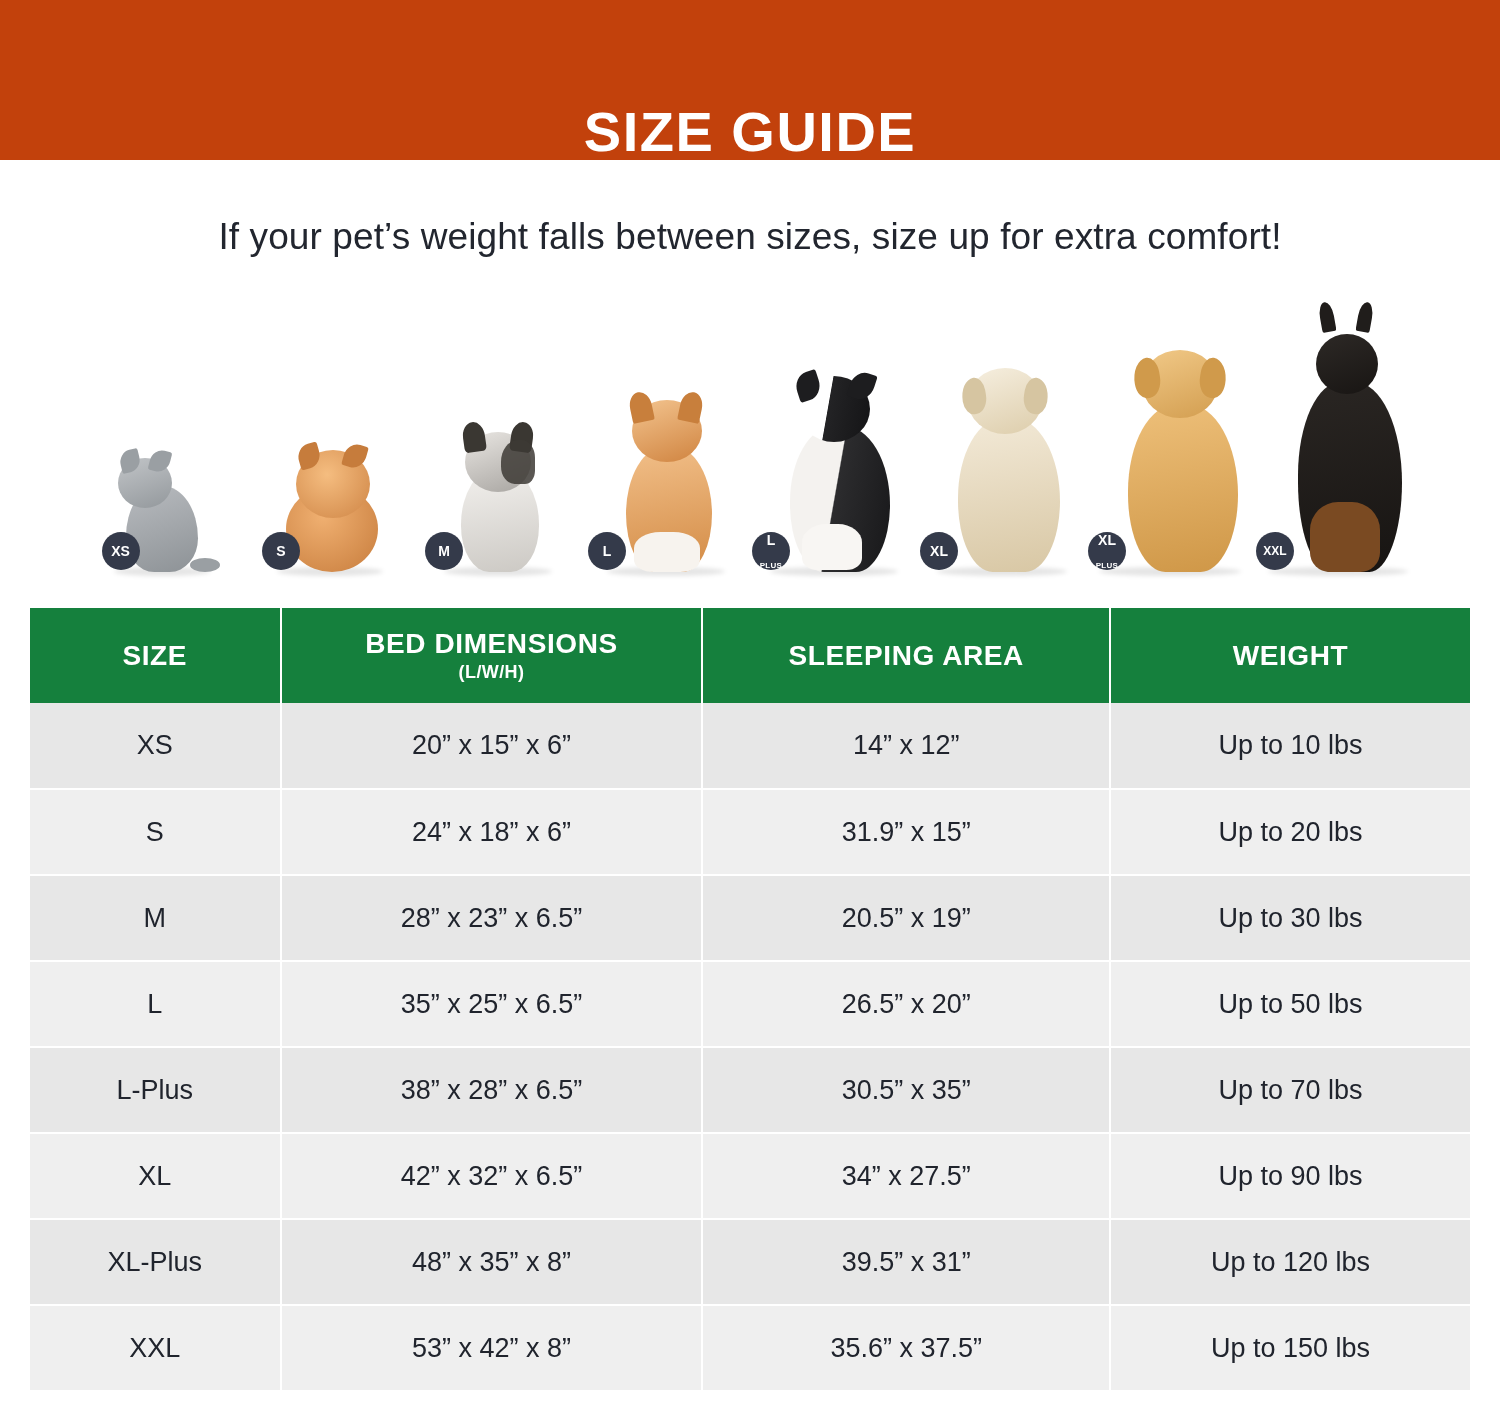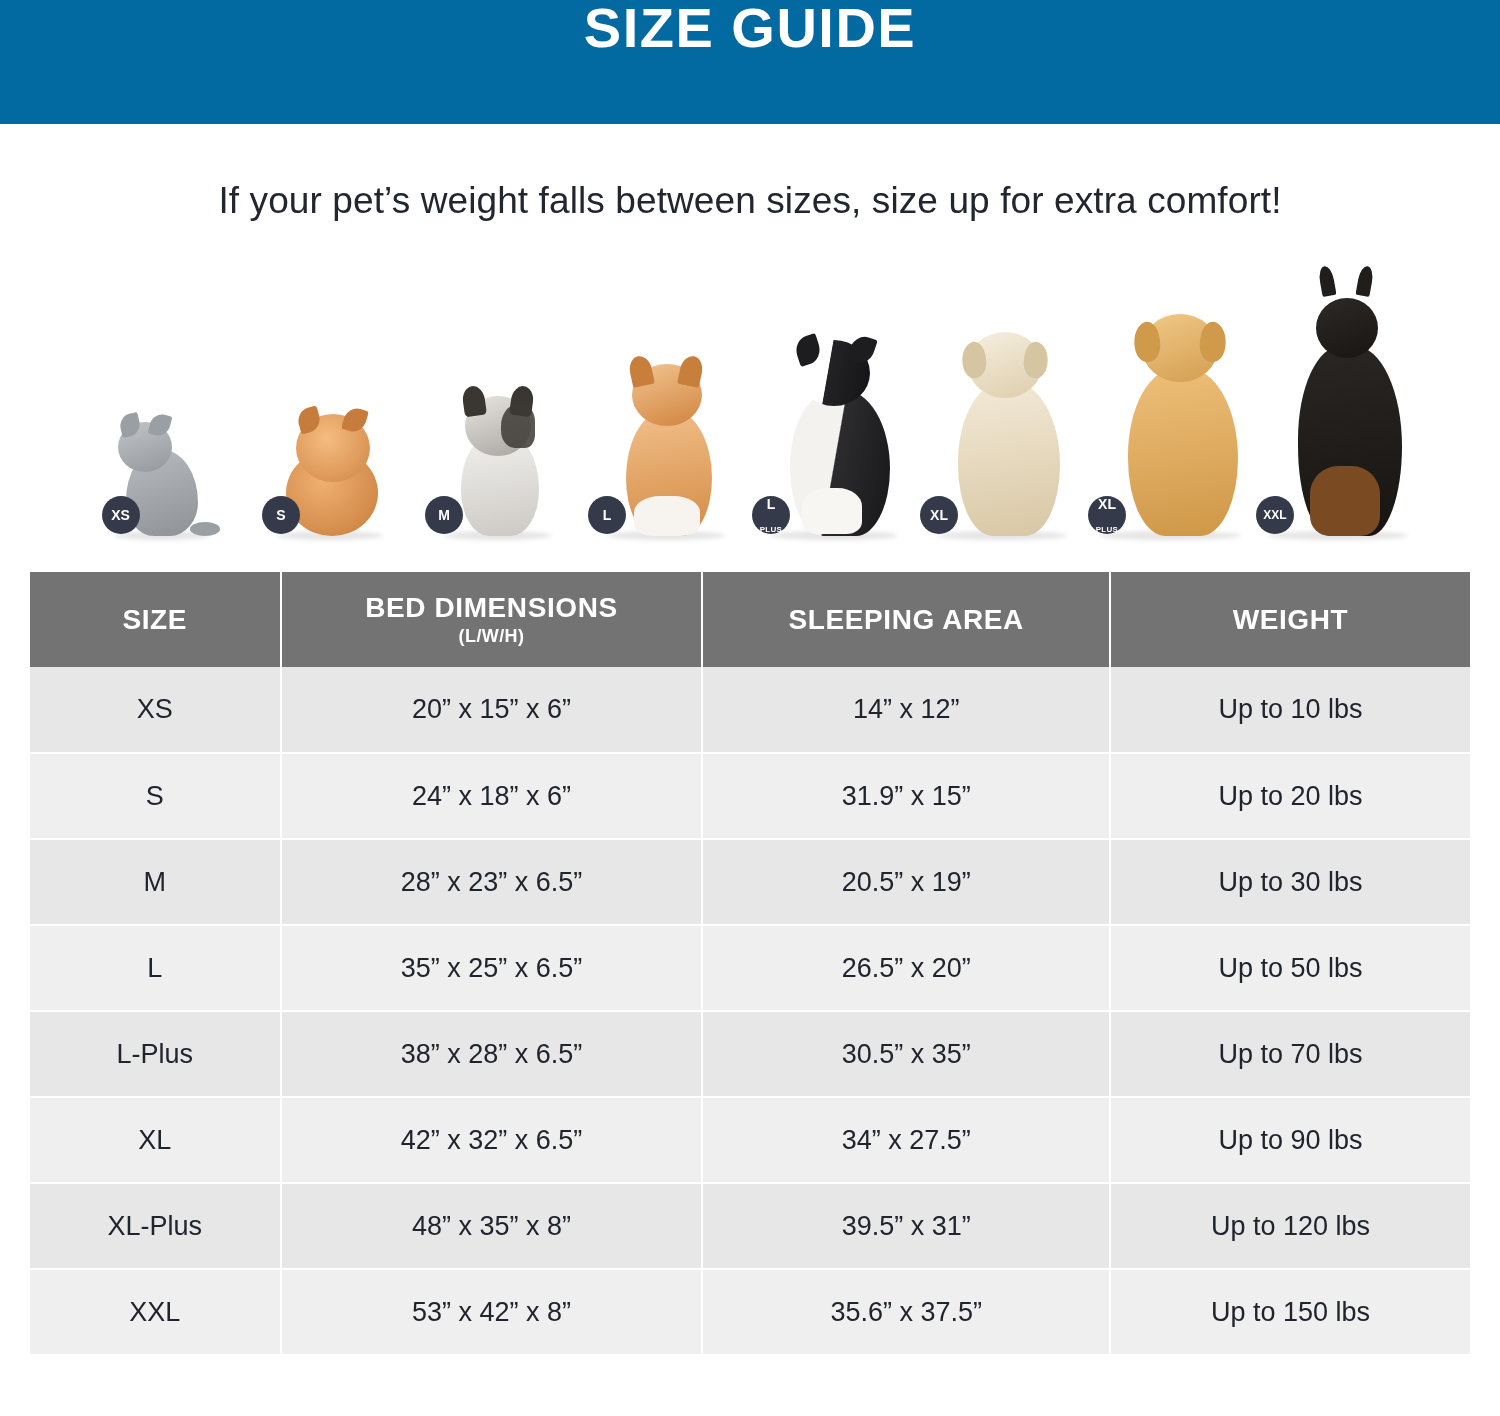--- a/index.html
+++ b/index.html
@@ -12,24 +12,24 @@
     height: 1416px;
     background: #ffffff;
     font-family: "Liberation Sans", sans-serif;
     color: #1f2430;
     overflow: hidden;
   }
 
   
   .header-bar {
     width: 100%;
-    height: 124px;
-    background: #0369a1;
-    display: flex;
-    align-items: flex-start;
+    height: 160px;
+    background: #c2410c;
+    display: flex;
+    align-items: flex-end;
     justify-content: center;
   }
   .header-title {
     color: #ffffff;
     font-size: 56px;
     font-weight: bold;
     letter-spacing: 1.5px;
     line-height: 1;
   }
 
@@ -124,21 +124,21 @@
   .table-wrap {
     width: 1440px;
     margin: 28px auto 0 auto;
   }
   table.size-table {
     width: 100%;
     border-collapse: collapse;
     table-layout: fixed;
   }
   table.size-table thead th {
-    background: #737373;
+    background: #15803d;
     color: #ffffff;
     font-size: 28px;
     font-weight: bold;
     letter-spacing: 0.6px;
     padding: 20px 6px 20px 6px;
     height: 86px;
     vertical-align: middle;
     border-right: 2px solid #ffffff;
   }
   table.size-table thead th:last-child { border-right: none; }

